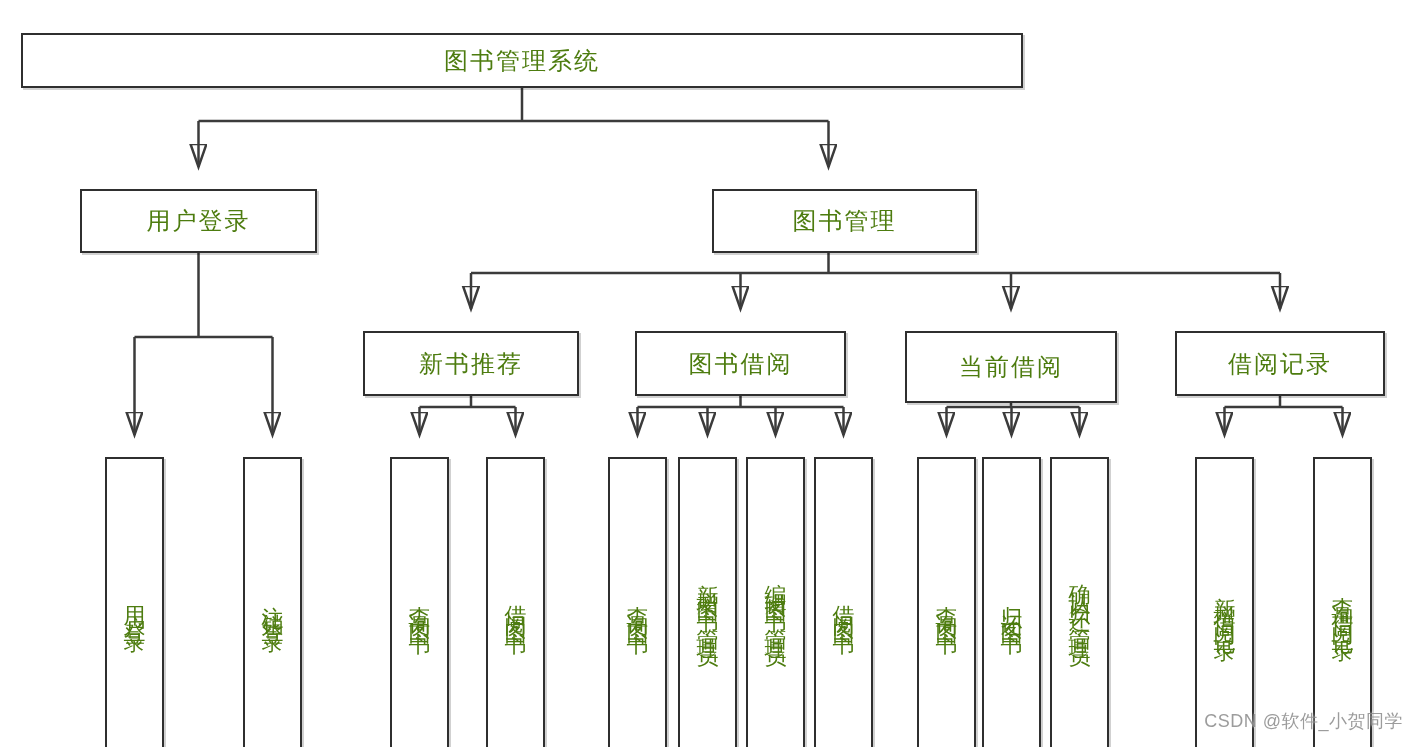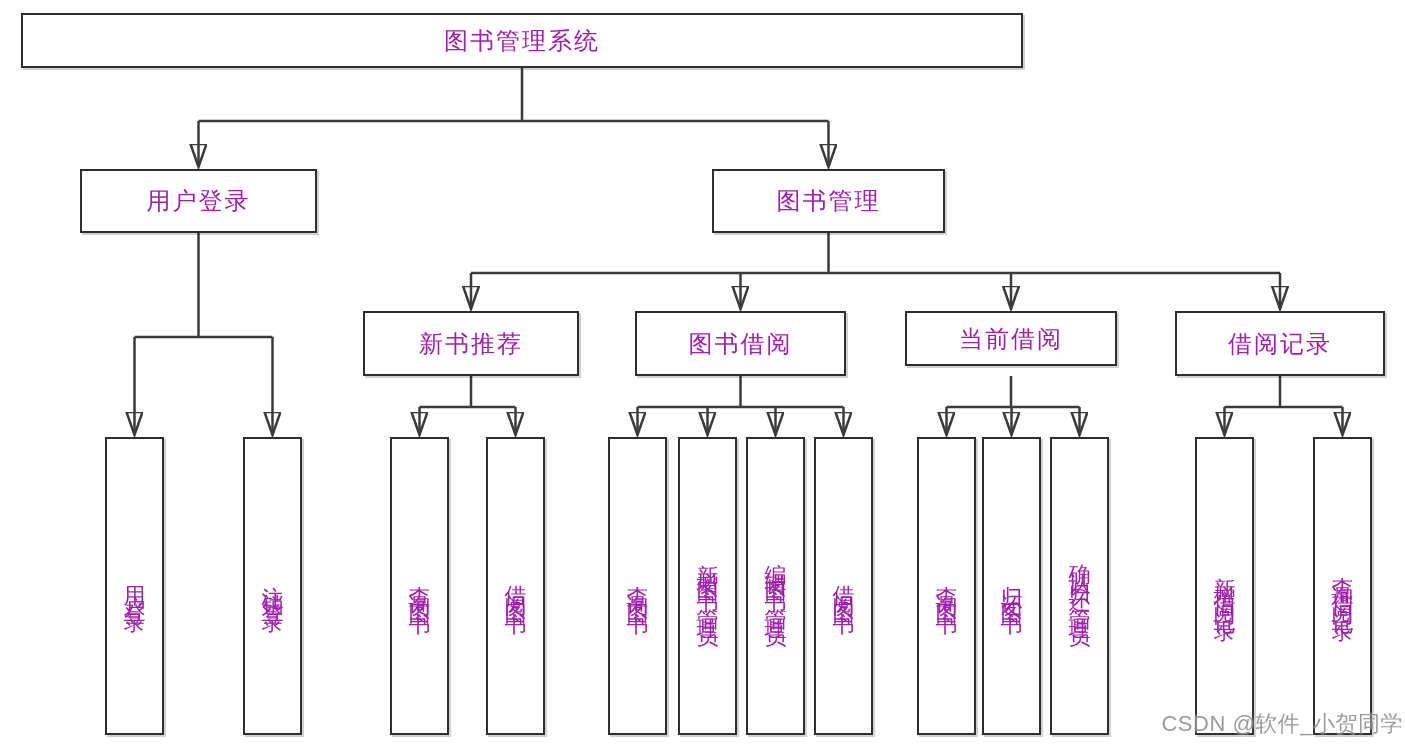--- a/index.html
+++ b/index.html
@@ -9,26 +9,27 @@
     height: 747px;
     background: #ffffff;
     font-family: "Liberation Sans", "DejaVu Sans", sans-serif;
     overflow: hidden;
   }
   .node {
     position: absolute;
     box-sizing: border-box;
     background: #ffffff;
     border: 2.5px solid #2f2f2f;
-    color: #a21caf;
+    color: #4d7c0f;
     display: flex;
     align-items: center;
     justify-content: center;
     box-shadow: 2px 2px 0 rgba(0,0,0,0.18);
     white-space: nowrap;
+    margin-top: 20px;
   }
   .h-node {
     font-size: 24px;
     letter-spacing: 2px;
   }
   .v-node {
     writing-mode: vertical-rl;
     text-orientation: mixed;
     font-size: 22px;
     letter-spacing: 9px;
@@ -42,21 +43,21 @@
   }
   #connectors path, #connectors line {
     stroke: #3b3b3b;
     stroke-width: 2.5;
     fill: none;
   }
   .watermark {
     position: absolute;
     top: 709px;
     right: 2px;
-    font-size: 22px;
+    font-size: 18px;
     letter-spacing: 0.5px;
     color: #8f8f8f;
     opacity: 0.88;
     text-shadow: 0 0 3px #ffffff;
     z-index: 10;
   }
 </style>
 </head>
 <body>
 
@@ -113,25 +114,25 @@
     <g>
       <path d="M1280,376 V407 M1224.5,407 H1342.5"></path>
       <line x1="1224.5" y1="407" x2="1224.5" y2="435" marker-end="url(#arrow)"></line>
       <line x1="1342.5" y1="407" x2="1342.5" y2="435" marker-end="url(#arrow)"></line>
     </g>
   </svg>
 
   <div class="node h-node" style="left:21px; top:13px; width:1002px; height:55px;">图书管理系统</div>
 
   <div class="node h-node" style="left:80px; top:169px; width:237px; height:64px;">用户登录</div>
-  <div class="node h-node" style="left:712px; top:169px; width:233px; height:64px;">图书管理</div>
+  <div class="node h-node" style="left:712px; top:169px; width:265px; height:64px;">图书管理</div>
 
   <div class="node h-node" style="left:635px; top:311px; width:211px; height:65px;">图书借阅</div>
   <div class="node h-node" style="left:363px; top:311px; width:216px; height:65px;">新书推荐</div>
-  <div class="node h-node" style="left:905px; top:311px; width:212px; height:55px;">当前借阅</div>
+  <div class="node h-node" style="left:905px; top:311px; width:212px; height:72px;">当前借阅</div>
   <div class="node h-node" style="left:1175px; top:311px; width:210px; height:65px;">借阅记录</div>
 
   <div class="node v-node" style="left:105px; top:437px; width:59px; height:298px;">用户登录</div>
   <div class="node v-node" style="left:243px; top:437px; width:59px; height:298px;">注销登录</div>
 
   <div class="node v-node" style="left:390px; top:437px; width:59px; height:298px;">查询图书</div>
   <div class="node v-node" style="left:486px; top:437px; width:59px; height:298px;">借阅图书</div>
 
   <div class="node v-node" style="left:608px; top:437px; width:59px; height:298px;">查询图书</div>
   <div class="node v-node" style="left:678px; top:437px; width:59px; height:298px;">新增图书（管理员）</div>

